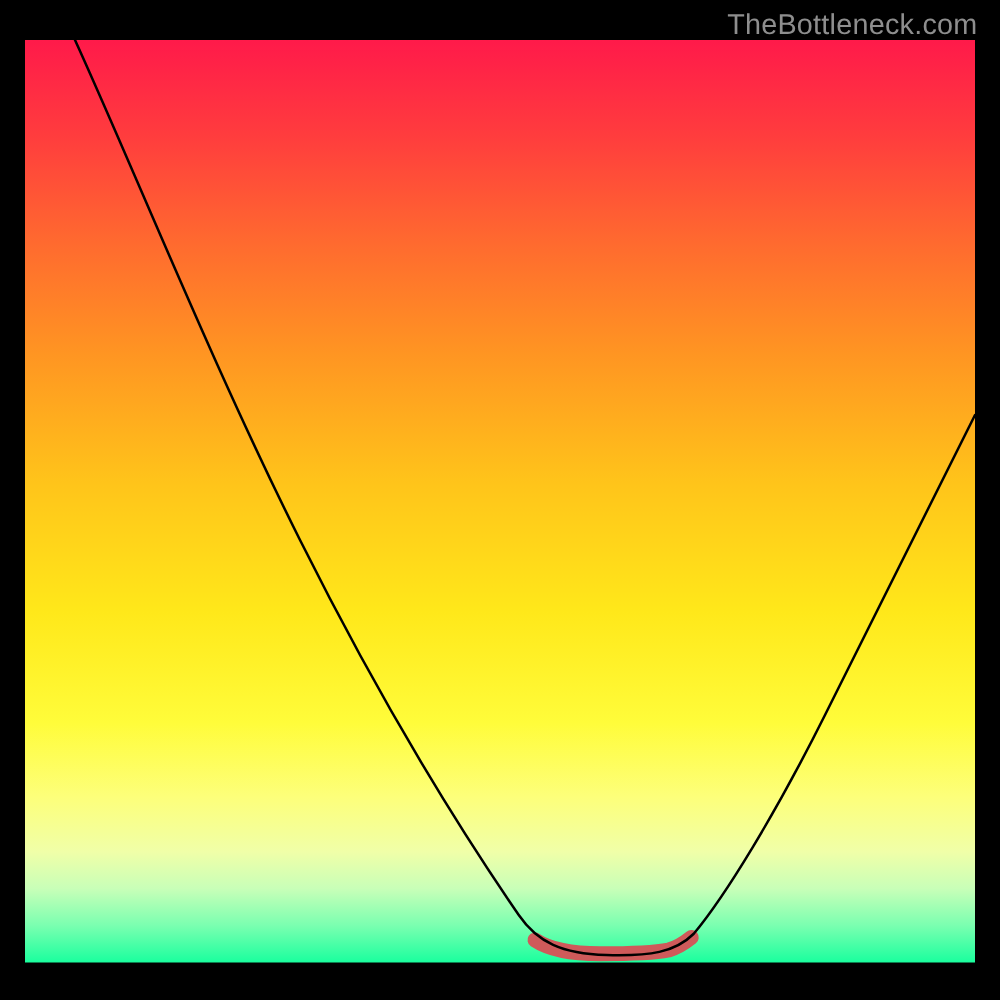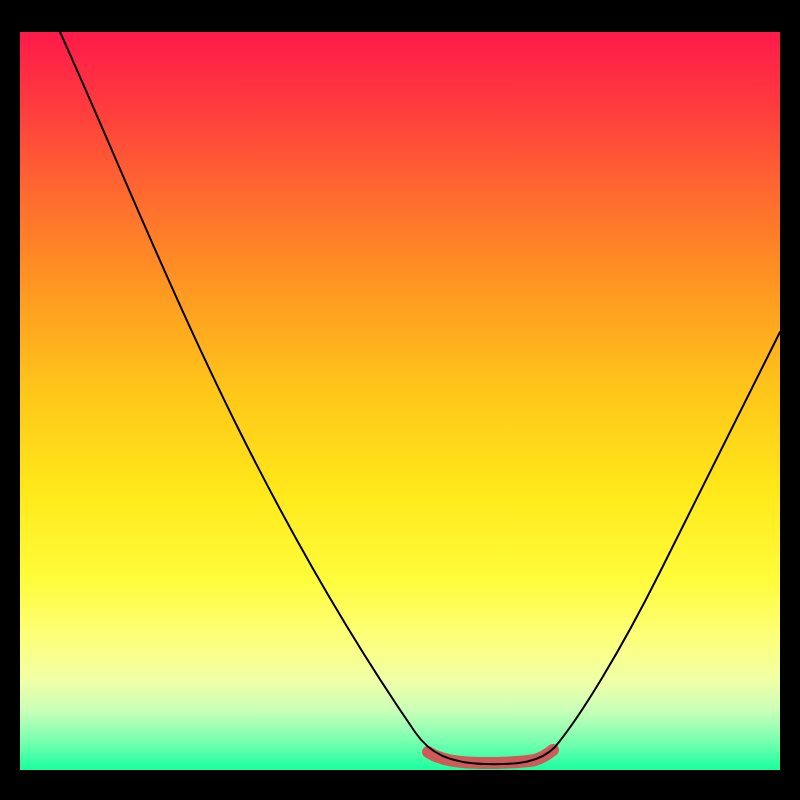--- a/index.html
+++ b/index.html
@@ -88,13 +88,14 @@
                C 90 110, 150 260, 220 400
                C 280 520, 340 620, 395 700
                C 410 722, 430 731, 465 732
                C 500 733, 520 730, 535 715
                C 560 685, 600 620, 640 540
                C 690 440, 730 360, 760 300"></path>
     </svg>
 
   </div>
 
+  <div class="watermark">TheBottleneck.com</div>
 </div>
 
 </body></html>

